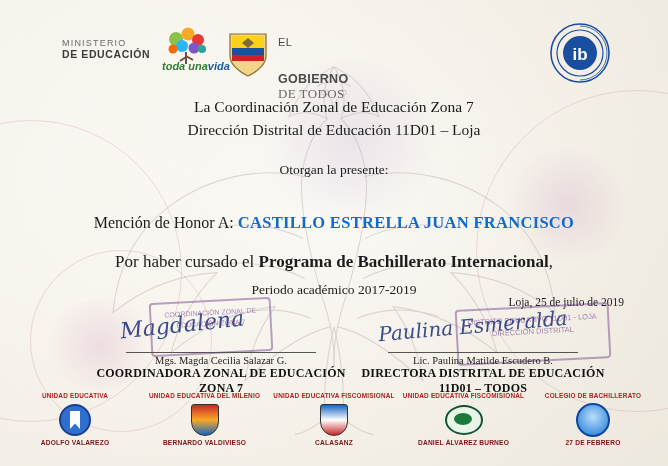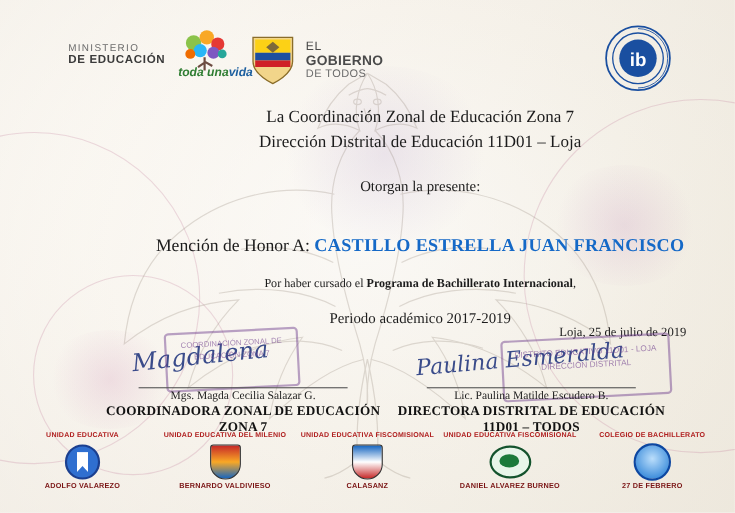--- a/index.html
+++ b/index.html
@@ -7,21 +7,20 @@
     width:668px;height:466px;
     background:#e9e6e0;
     font-family:"Liberation Serif", serif;
     overflow:hidden;
   }
   #cert{
     position:relative;
     width:668px;height:466px;
     background:#fbf9f4;
     box-sizing:border-box;
-    padding-left:48px;
   }
   
   #paper-bg{
     position:absolute;inset:0;
     background:
       radial-gradient(ellipse at 50% 45%, rgba(255,255,255,0.55) 0%, rgba(247,243,236,0.2) 55%, rgba(235,229,219,0.45) 100%),
       linear-gradient(115deg,#fdfbf7 0%,#f7f3ec 40%,#f3efe6 70%,#efeade 100%);
   }
   
   #eagle{
@@ -51,34 +50,34 @@
   #logo-ministerio .l1{font-family:"Liberation Sans",sans-serif;font-size:9px;letter-spacing:1.2px;color:#6b6b6b;}
   #logo-ministerio .l2{font-family:"Liberation Sans",sans-serif;font-size:10.5px;font-weight:bold;letter-spacing:.6px;color:#3b3b3b;}
   #logo-todaunavida{left:160px;top:2px;width:84px;height:56px;}
   #logo-todaunavida .tree{position:absolute;left:4px;top:0;width:46px;height:40px;}
   #logo-todaunavida .txt{position:absolute;left:2px;top:34px;font-family:"Liberation Sans",sans-serif;font-size:11px;font-style:italic;font-weight:bold;color:#2f7d32;}
   #logo-todaunavida .txt .v{color:#1b5e9e;}
   #logo-gobierno{left:226px;top:2px;width:130px;height:58px;}
   #logo-gobierno .shield{position:absolute;left:0;top:2px;width:44px;height:50px;}
   #logo-gobierno .gtxt{position:absolute;left:52px;top:10px;font-family:"Liberation Sans",sans-serif;color:#4a4a4a;}
   #logo-gobierno .gtxt .g1{font-size:11px;letter-spacing:.5px;}
-  #logo-gobierno .gtxt .g2{font-size:12.5px;font-weight:bold;letter-spacing:.3px;}
-  #logo-gobierno .gtxt .g3{font-size:10px;letter-spacing:.4px;color:#6a6a6a;}
+  #logo-gobierno .gtxt .g2{font-size:12.5px;font-weight:bold;letter-spacing:.3px;margin-top:24px;}
+  #logo-gobierno .gtxt .g3{font-size:13px;letter-spacing:.4px;color:#6a6a6a;font-family:Liberation Serif, serif;}
   #logo-ib{right:52px;top:-2px;width:72px;height:62px;}
 
   
   .ctr{position:absolute;width:668px;text-align:center;}
   #line1{top:98px;font-size:15.5px;color:#1c1c1c;}
   #line2{top:121px;font-size:15.5px;color:#1c1c1c;}
   #otorgan{top:162px;font-size:13.5px;color:#1c1c1c;}
   #mencion-row{top:213px;font-size:16px;color:#1c1c1c;}
   #mencion-row .name{
     color:#1569c7;font-weight:bold;letter-spacing:.3px;font-size:16.5px;
   }
-  #programa{top:252px;font-size:11px;color:#1c1c1c;}
+  #programa{top:252px;font-size:17px;color:#1c1c1c;}
   #programa b{font-weight:bold;}
   #periodo{top:282px;font-size:13.5px;color:#1c1c1c;}
 
   
   #placedate{position:absolute;right:44px;top:296px;font-size:11.5px;color:#1c1c1c;}
 
   
   .sigblock{position:absolute;text-align:center;font-family:"Liberation Serif",serif;}
   #sig-left{left:96px;top:352px;width:250px;}
   #sig-right{right:60px;top:352px;width:250px;}

